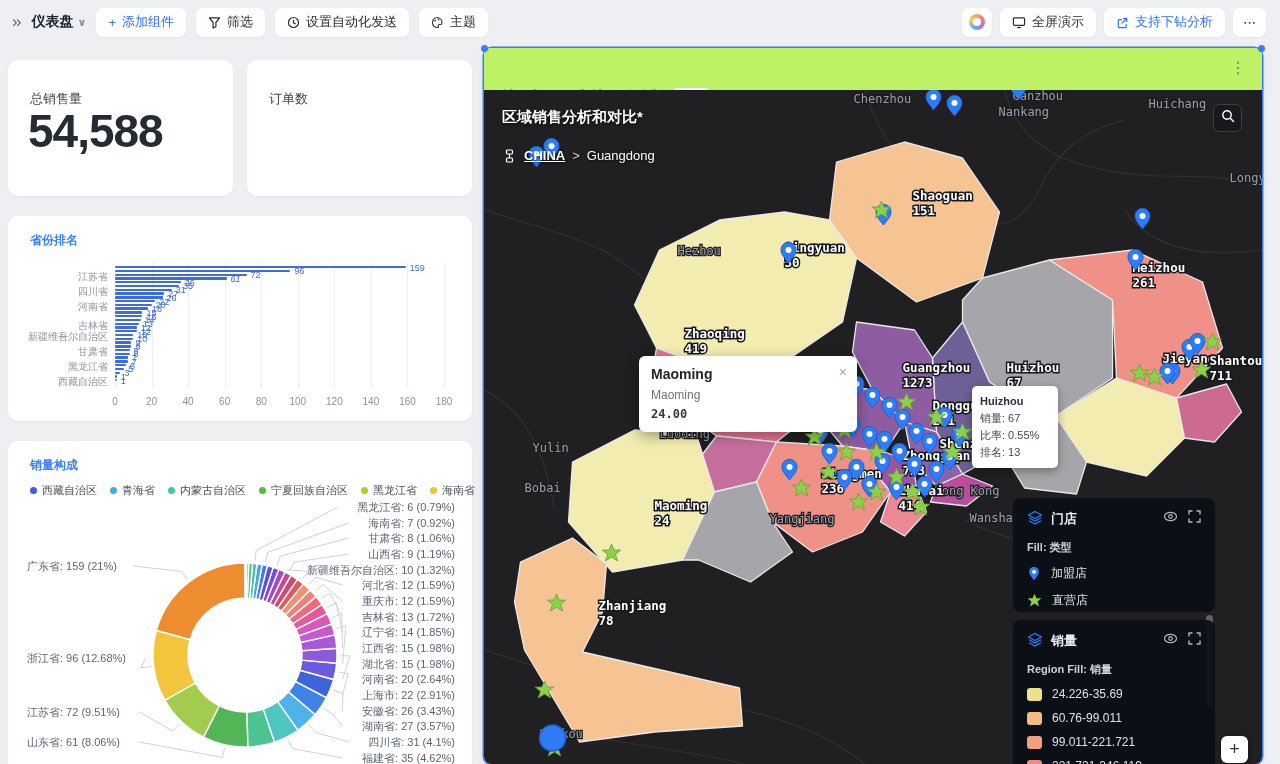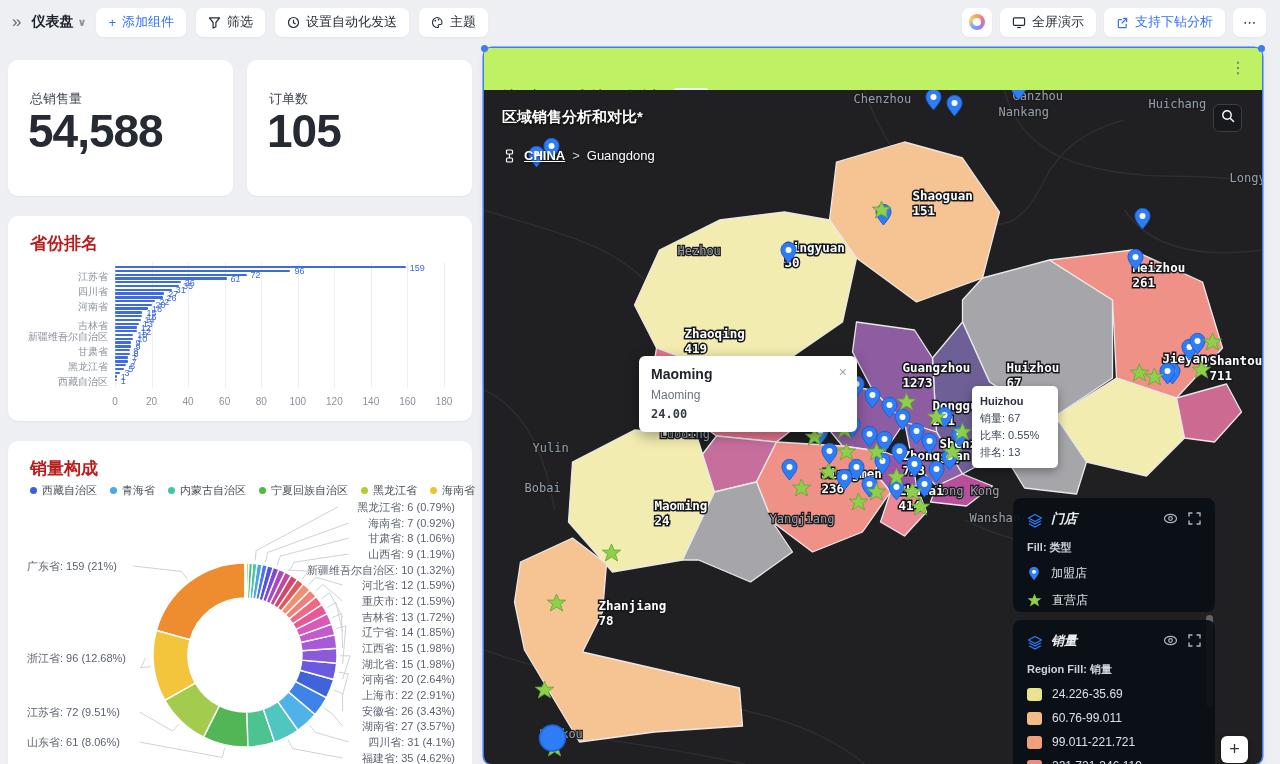--- a/index.html
+++ b/index.html
@@ -17,21 +17,21 @@
   .grad-ring{width:16px;height:16px;border-radius:50%;background:conic-gradient(#f5a25a,#ef6f9e,#9f7bf0,#6fa8f5,#f5d06f,#f5a25a);
     display:flex;align-items:center;justify-content:center;}
   .grad-ring span{width:8px;height:8px;border-radius:50%;background:#fff;}
   .icn{display:inline-flex;align-items:center;}
   .card{background:#fff;border-radius:10px;box-shadow:0 1px 2px rgba(20,30,50,.05);position:absolute;}
   .kpi1{left:8px;top:60px;width:225px;height:136px;}
   .kpi2{left:247px;top:60px;width:225px;height:136px;}
   .kpi-label{position:absolute;left:22px;top:30px;font-size:13px;color:#3e4552;}
   .kpi-value{position:absolute;left:20px;top:44px;font-size:46px;font-weight:bold;color:#262b33;letter-spacing:-1px;}
   .bar-card{left:8px;top:216px;width:464px;height:205px;}
-  .card-title{position:absolute;left:22px;top:16px;font-size:17px;font-weight:bold;color:#b91c1c;}
+  .card-title{position:absolute;left:22px;top:16px;font-size:12px;font-weight:bold;color:#3b82f6;}
   #barPlot{position:absolute;left:0;top:0;width:464px;height:205px;}
   .gridline{position:absolute;width:1px;background:#edeff2;}
   .bar{position:absolute;background:#3f6be0;border-radius:1px;}
   .bar-val{position:absolute;font-size:9px;color:#3f6be0;line-height:8px;}
   .ylab{position:absolute;font-size:10px;color:#8b929c;text-align:right;width:95px;}
   .xlab{position:absolute;font-size:10px;color:#8b929c;transform:translateX(-50%);}
   .donut-card{left:8px;top:441px;width:464px;height:620px;}
   .pie-legend{position:absolute;left:22px;top:42px;right:16px;display:flex;align-items:center;gap:13px;font-size:11px;color:#4a5058;}
   .pl-item{display:flex;align-items:center;gap:5px;white-space:nowrap;}
   .pl-dot{width:7px;height:7px;border-radius:50%;}
@@ -58,21 +58,21 @@
     box-shadow:0 4px 14px rgba(0,0,0,.35);z-index:10;padding:10px 12px;box-sizing:border-box;}
   .mao-title{font-size:14px;font-weight:bold;color:#20242c;}
   .mao-close{position:absolute;right:10px;top:8px;color:#9aa2ad;font-size:14px;cursor:pointer;}
   .mao-sub{font-size:12px;color:#6b7280;margin-top:6px;}
   .mao-val{font-size:12px;color:#343a44;margin-top:5px;font-family:"DejaVu Sans Mono",monospace;font-weight:bold;}
   .hz-pop{position:absolute;left:488px;top:296px;width:70px;background:#fff;border-radius:5px;box-shadow:0 3px 10px rgba(0,0,0,.35);
     z-index:9;padding:7px 8px;font-size:11px;color:#3e4least;color:#3e4656;line-height:17px;white-space:nowrap;}
   .hz-title{font-weight:bold;color:#2a3040;}
   .lg-panel{position:absolute;left:529px;width:202px;background:rgba(10,15,22,.93);border-radius:8px;z-index:8;
     padding:12px 14px;box-sizing:border-box;color:#e8ebef;}
-  .lg-head{display:flex;align-items:flex-end;gap:8px;font-size:13px;font-weight:bold;font-style:italic;}
+  .lg-head{display:flex;align-items:flex-start;gap:8px;font-size:13px;font-weight:bold;}
   .lg-head .sp{margin-left:auto;display:flex;gap:10px;}
   .lg-sub{font-size:11px;font-weight:bold;color:#cdd3da;margin-top:12px;}
   .lg-row{display:flex;align-items:center;gap:10px;font-size:12px;color:#dde1e7;margin-top:10px;}
   .sw{width:15px;height:13px;border-radius:3px;flex:0 0 auto;}
   .scroll-thumb{position:absolute;left:722px;top:525px;width:7px;height:92px;border-radius:4px;background:rgba(150,155,162,.55);z-index:7;}
   .plus-btn{position:absolute;left:737px;top:646px;width:27px;height:27px;background:#fff;border-radius:6px;box-shadow:0 2px 6px rgba(0,0,0,.4);
     display:flex;align-items:center;justify-content:center;font-size:18px;color:#30353d;cursor:pointer;z-index:8;}
 </style>
 </head>
 <body>
@@ -144,21 +144,20 @@
     </span>
   </div>
 </div>
 
 <div class="card kpi1">
   <div class="kpi-label">总销售量</div>
   <div class="kpi-value">54,588</div>
 </div>
 <div class="card kpi2">
   <div class="kpi-label">订单数</div>
-  <div class="kpi-value">105</div>
 </div>
 
 <div class="card bar-card">
   <div class="card-title">省份排名</div>
   <div id="barPlot">
       <div class="gridline" style="left:107px;top:46px;height:126px;"></div>
       <div class="xlab" style="left:107px;top:180px;">0</div>
       <div class="gridline" style="left:143.56px;top:46px;height:126px;"></div>
       <div class="xlab" style="left:143.56px;top:180px;">20</div>
       <div class="gridline" style="left:180.12px;top:46px;height:126px;"></div>

